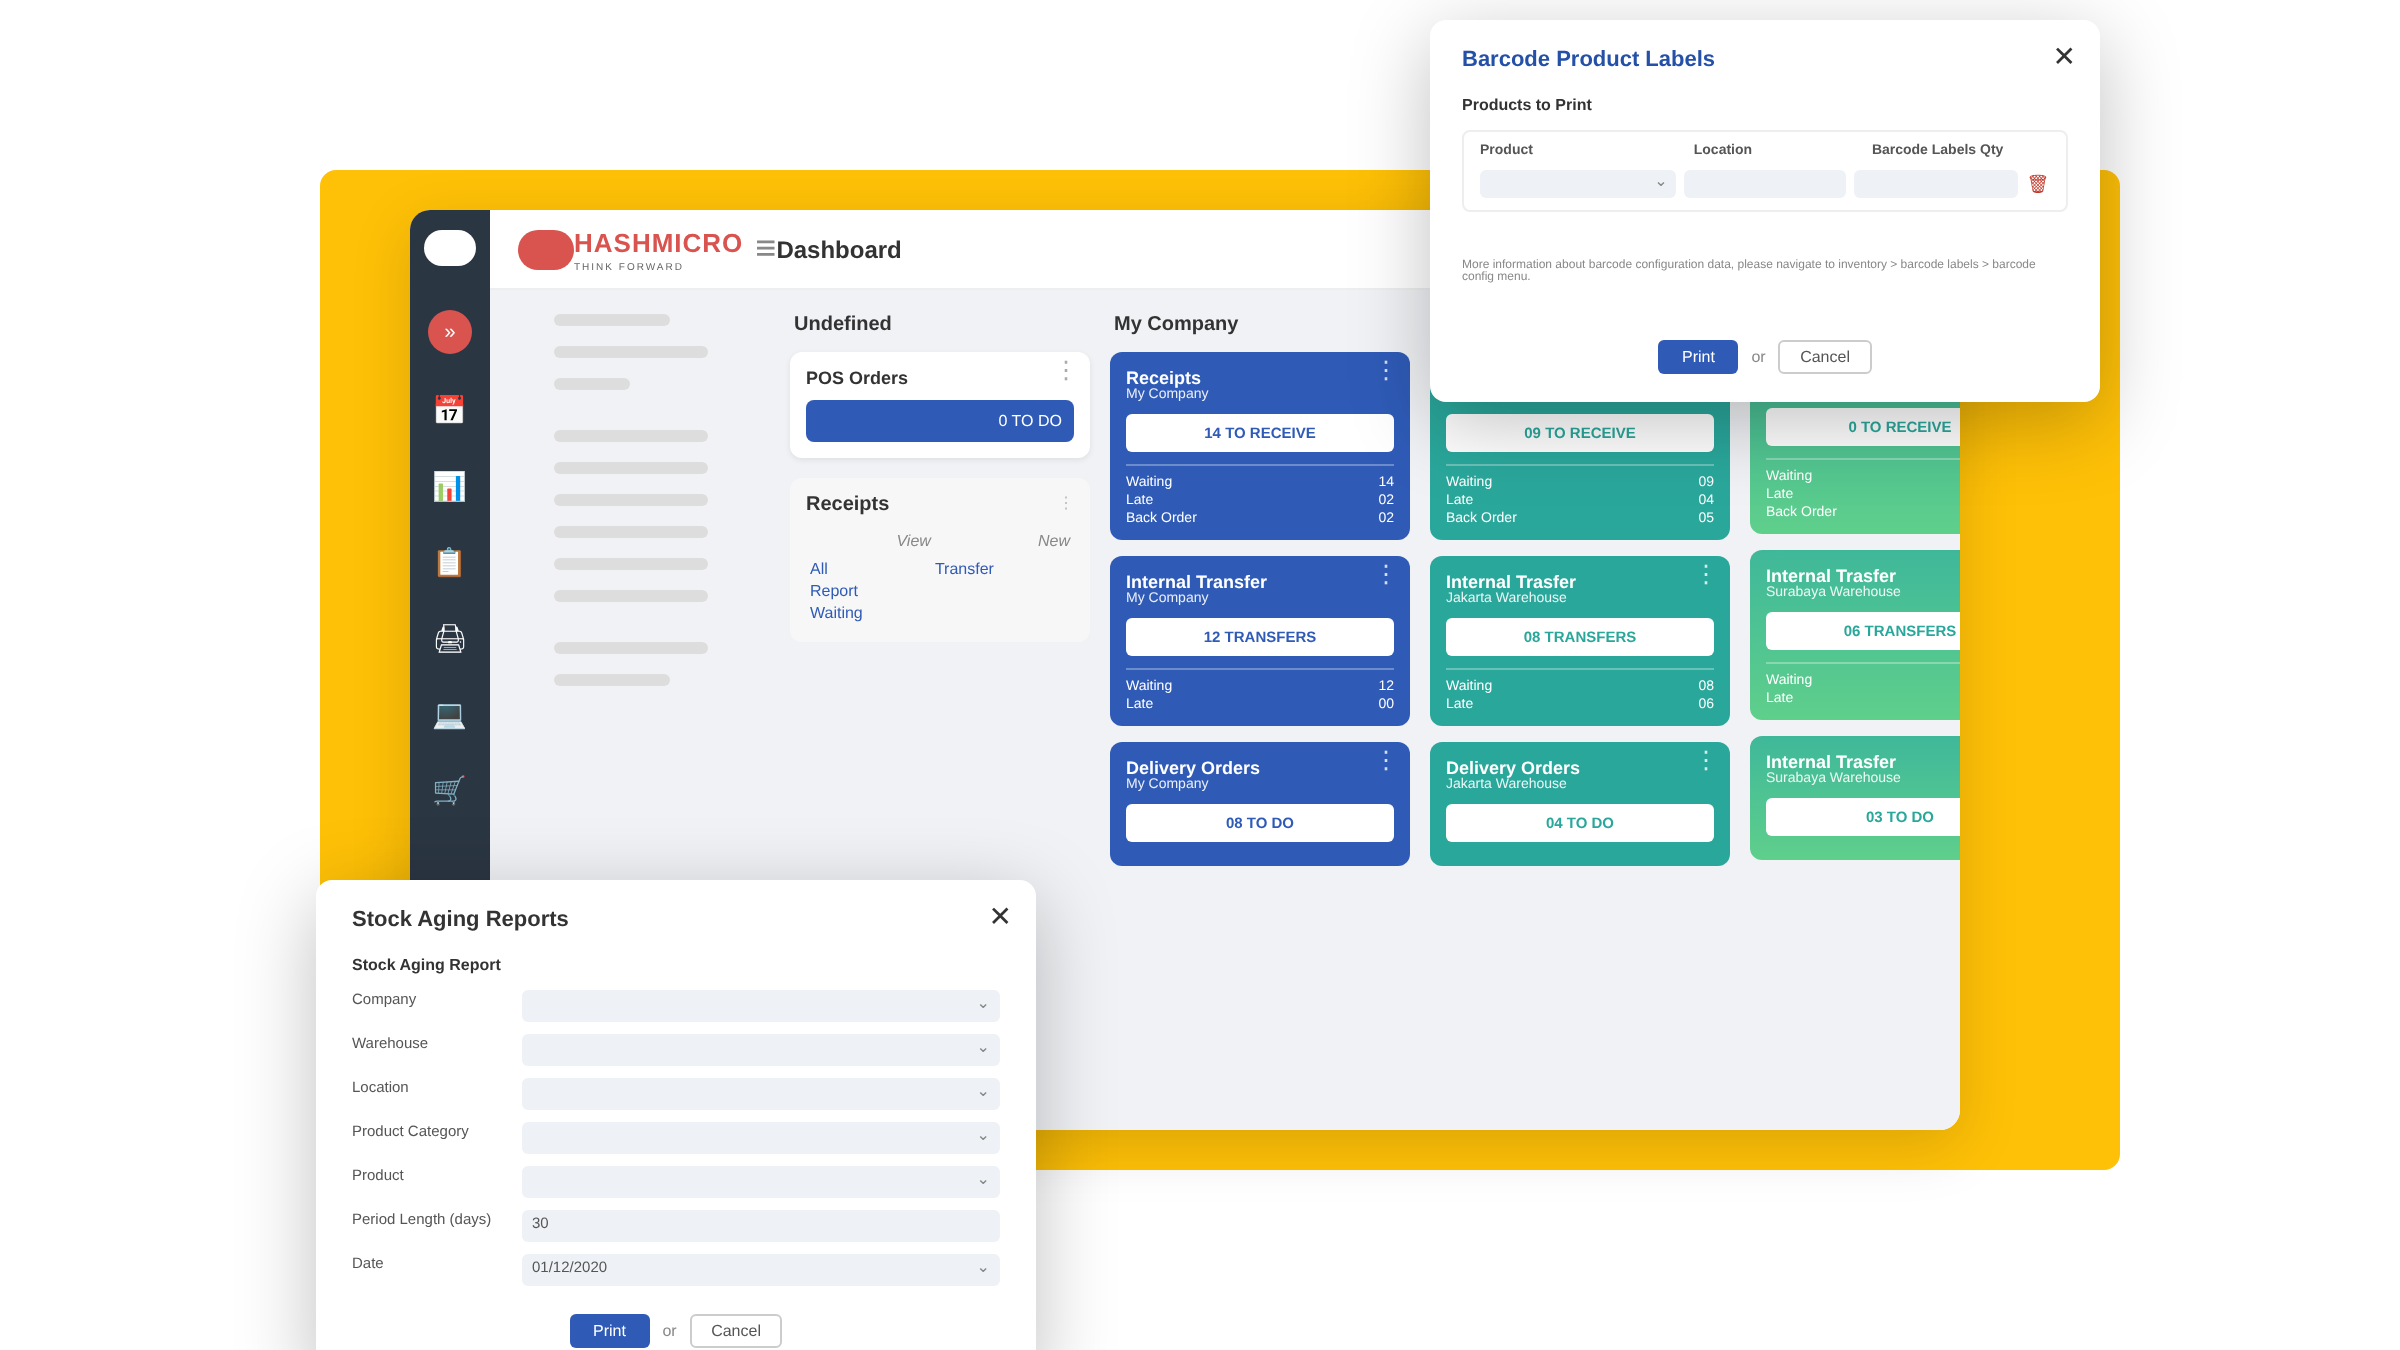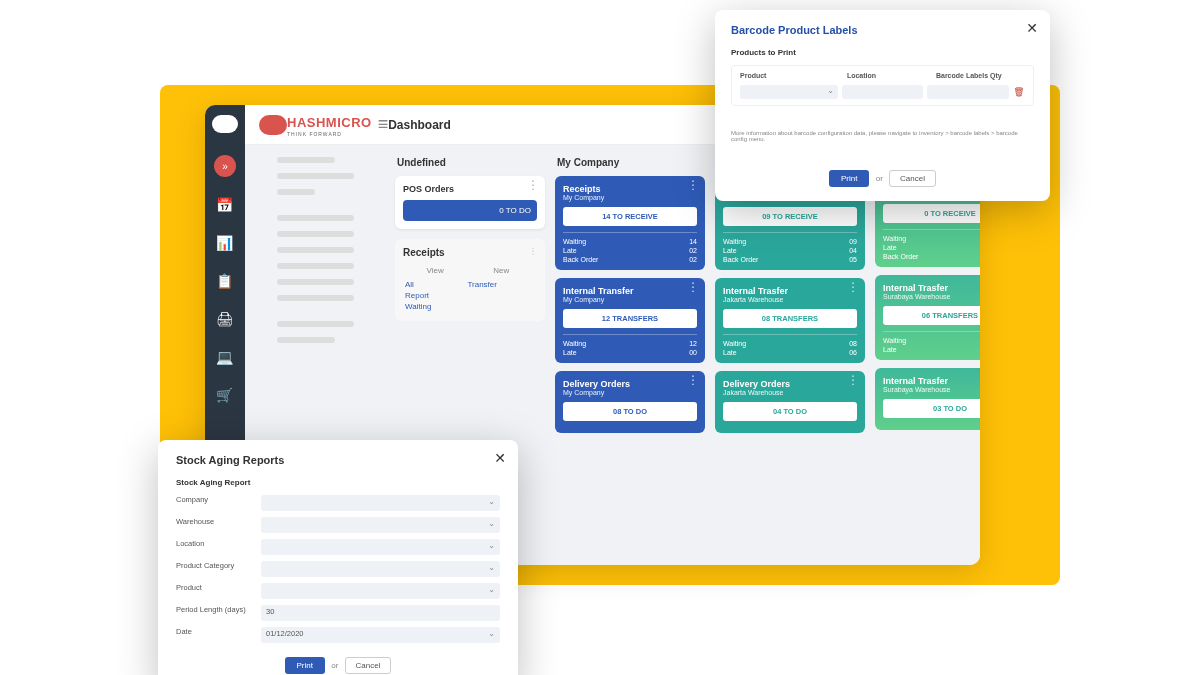--- a/index.html
+++ b/index.html
@@ -30,21 +30,21 @@
 .column { flex:0 0 150px; display:flex; flex-direction:column; }
 .col-title { font-size:10px; font-weight:700; color:#333; padding:4px 2px 8px 2px;}
 .card { background:#fff; border-radius:6px; padding:8px; margin-bottom:10px; box-shadow:0 1px 3px rgba(0,0,0,0.08); position:relative;}
 .card-header { font-size:9px; font-weight:700; color:#333; margin-bottom:6px;}
 .card .dots { position:absolute; right:6px; top:6px; color:#aaa; font-size:12px; line-height:6px;}
 .btn-blue { background:#2f5bb7; color:#fff; font-size:8px; text-align:right; padding:6px; border-radius:4px; margin-top:4px;}
 
 .filter-card { background:#f7f7f7; border-radius:6px; padding:8px; font-size:8px; color:#666;}
 .filter-card .ftitle{font-size:10px;font-weight:700;color:#333;margin-bottom:6px;}
 .filter-card table{width:100%;font-size:8px;}
-.filter-card th{color:#888;font-weight:400;text-align:center;padding-bottom:3px;}
+.filter-card th{color:#888;font-weight:400;text-align:right;padding-bottom:3px;font-style:italic;}
 .filter-card td.link{color:#2f5bb7;}
 
 .tile { border-radius:6px; padding:8px 8px 6px 8px; margin-bottom:8px; color:#fff; position:relative;}
 .tile.blue{background:#2f5bb7;}
 .tile.teal{background:#2aa79b;}
 .tile.green{background:linear-gradient(180deg,#3fb89a,#5fcf8b);}
 .tile .ttitle{font-size:9px;font-weight:700;}
 .tile .tsub{font-size:7px;opacity:0.9;margin-bottom:6px;}
 .tile .dots{position:absolute;right:6px;top:6px;color:rgba(255,255,255,0.8);font-size:12px;line-height:6px;}
 .tile .action{background:#fff;color:#2f5bb7;font-size:7.5px;font-weight:600;text-align:center;padding:5px;border-radius:3px;margin-bottom:6px;}

